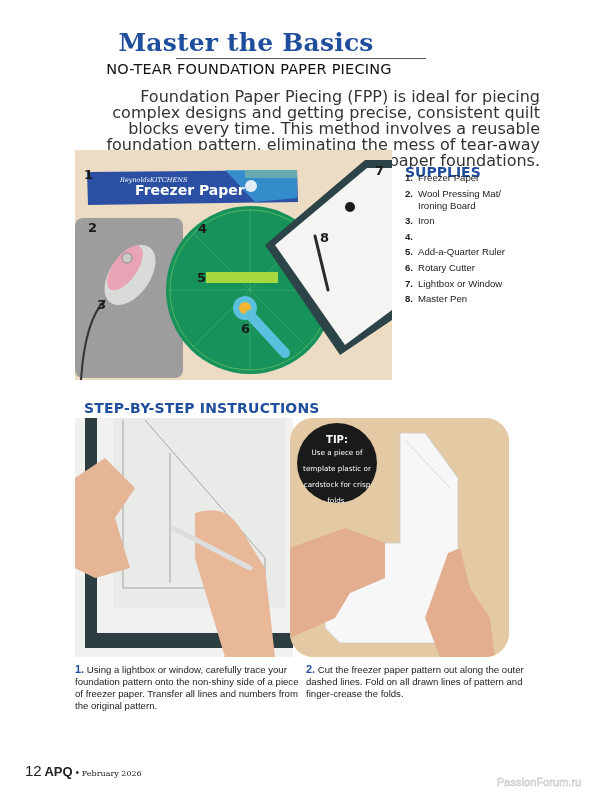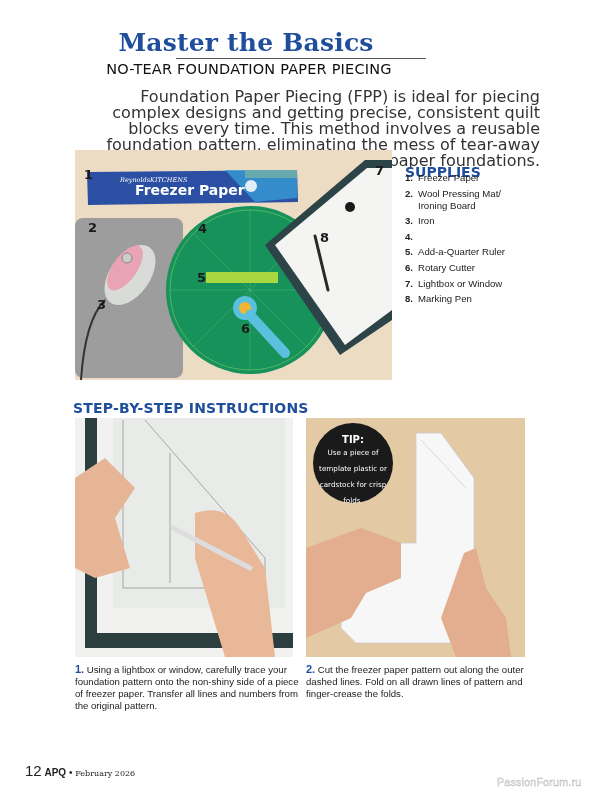--- a/index.html
+++ b/index.html
@@ -12,36 +12,36 @@
     .photo { position:absolute; overflow:hidden; }
     #photo-supplies { left:75px; top:150px; width:317px; height:230px; background:#ecdcc3; }
     .num { position:absolute; font-family:"DejaVu Sans", sans-serif; font-weight:bold; font-size:13px; color:#1a1a1a; }
 
     .supplies-title { position:absolute; left:405px; top:164px; font-family:"DejaVu Sans", sans-serif; font-weight:bold; font-size:14px; color:#1f4e9c; }
     .supplies-list { position:absolute; left:405px; top:172px; width:140px; list-style:none; margin:0; padding:0; font-size:9.6px; line-height:12px; color:#222; }
     .supplies-list li { display:flex; margin-bottom:3.6px; }
     .supplies-list .n { font-weight:bold; width:13px; flex:none; }
     .supplies-list .t { white-space:pre-line; }
 
-    .steps-title { position:absolute; left:73px; top:400px; font-family:"DejaVu Sans", sans-serif; font-weight:bold; font-size:14px; color:#1f4e9c; letter-spacing:0.2px; }
+    .steps-title { position:absolute; left:84px; top:400px; font-family:"DejaVu Sans", sans-serif; font-weight:bold; font-size:14px; color:#1f4e9c; letter-spacing:0.2px; }
     #photo-step1 { left:75px; top:418px; width:218px; height:239px; background:#f1f1ef; }
-    #photo-step2 { left:306px; top:418px; width:219px; height:239px; background:#fdba74; }
+    #photo-step2 { left:290px; top:418px; width:219px; height:239px; background:#fdba74;border-radius:24px; }
 
     .caption { position:absolute; font-size:9.6px; line-height:12px; color:#222; }
     .caption .n { font-weight:bold; color:#1f4e9c; font-size:11px; }
     #caption-1 { left:75px; top:663px; width:225px; }
     #caption-2 { left:306px; top:663px; width:225px; }
 
     .tip { position:absolute; left:313px; top:423px; width:80px; height:80px; border-radius:50%; background:#1a1a1a; color:#fff; text-align:center; font-family:"DejaVu Sans", sans-serif; }
     .tip .h { display:block; font-weight:bold; font-size:10px; margin-top:11px; }
     .tip .b { display:block; font-size:7.2px; line-height:16px; padding:0 6px; }
 
     .footer { position:absolute; left:25px; top:762px; font-size:10px; color:#222; }
     .footer .pg { font-size:15px; font-weight:normal; }
-    .footer .mag { font-weight:bold; font-size:10px; }
+    .footer .mag { font-weight:bold; font-size:13px; }
     .footer .date { font-family:"DejaVu Serif", serif; font-size:8px; }
     .watermark { position:absolute; left:497px; top:776px; font-size:10.5px; color:#fff; -webkit-text-stroke:0.5px #bbb; letter-spacing:0.3px; }
   </style>
 </head>
 <body>
 
 <div class="title">Master the Basics</div>
 <div class="title-rule"></div>
 <div class="subtitle">NO-TEAR FOUNDATION PAPER PIECING</div>
 <div class="intro">Foundation Paper Piecing (FPP) is ideal for piecing complex designs and getting precise, consistent quilt blocks every time. This method involves a reusable foundation pattern, eliminating the mess of tear-away paper foundations.</div>
@@ -122,21 +122,21 @@
   <li>
       <span class="n">6.</span>
       <span class="t">Rotary Cutter</span>
     </li>
   <li>
       <span class="n">7.</span>
       <span class="t">Lightbox or Window</span>
     </li>
   <li>
       <span class="n">8.</span>
-      <span class="t">Marking Pen</span>
+      <span class="t">Master Pen</span>
     </li>
 </ul>
 
 <div class="steps-title">STEP-BY-STEP INSTRUCTIONS</div>
 
 <div class="photo" id="photo-step1">
   <svg width="218" height="239" viewBox="0 0 218 239">
     <rect width="218" height="239" fill="#f1f1ef"></rect>
     <polygon points="10,0 22,0 22,215 218,215 218,230 10,230" fill="#2c3e3f"></polygon>
     <rect x="38" y="0" width="172" height="190" fill="#e9ebe9"></rect>

